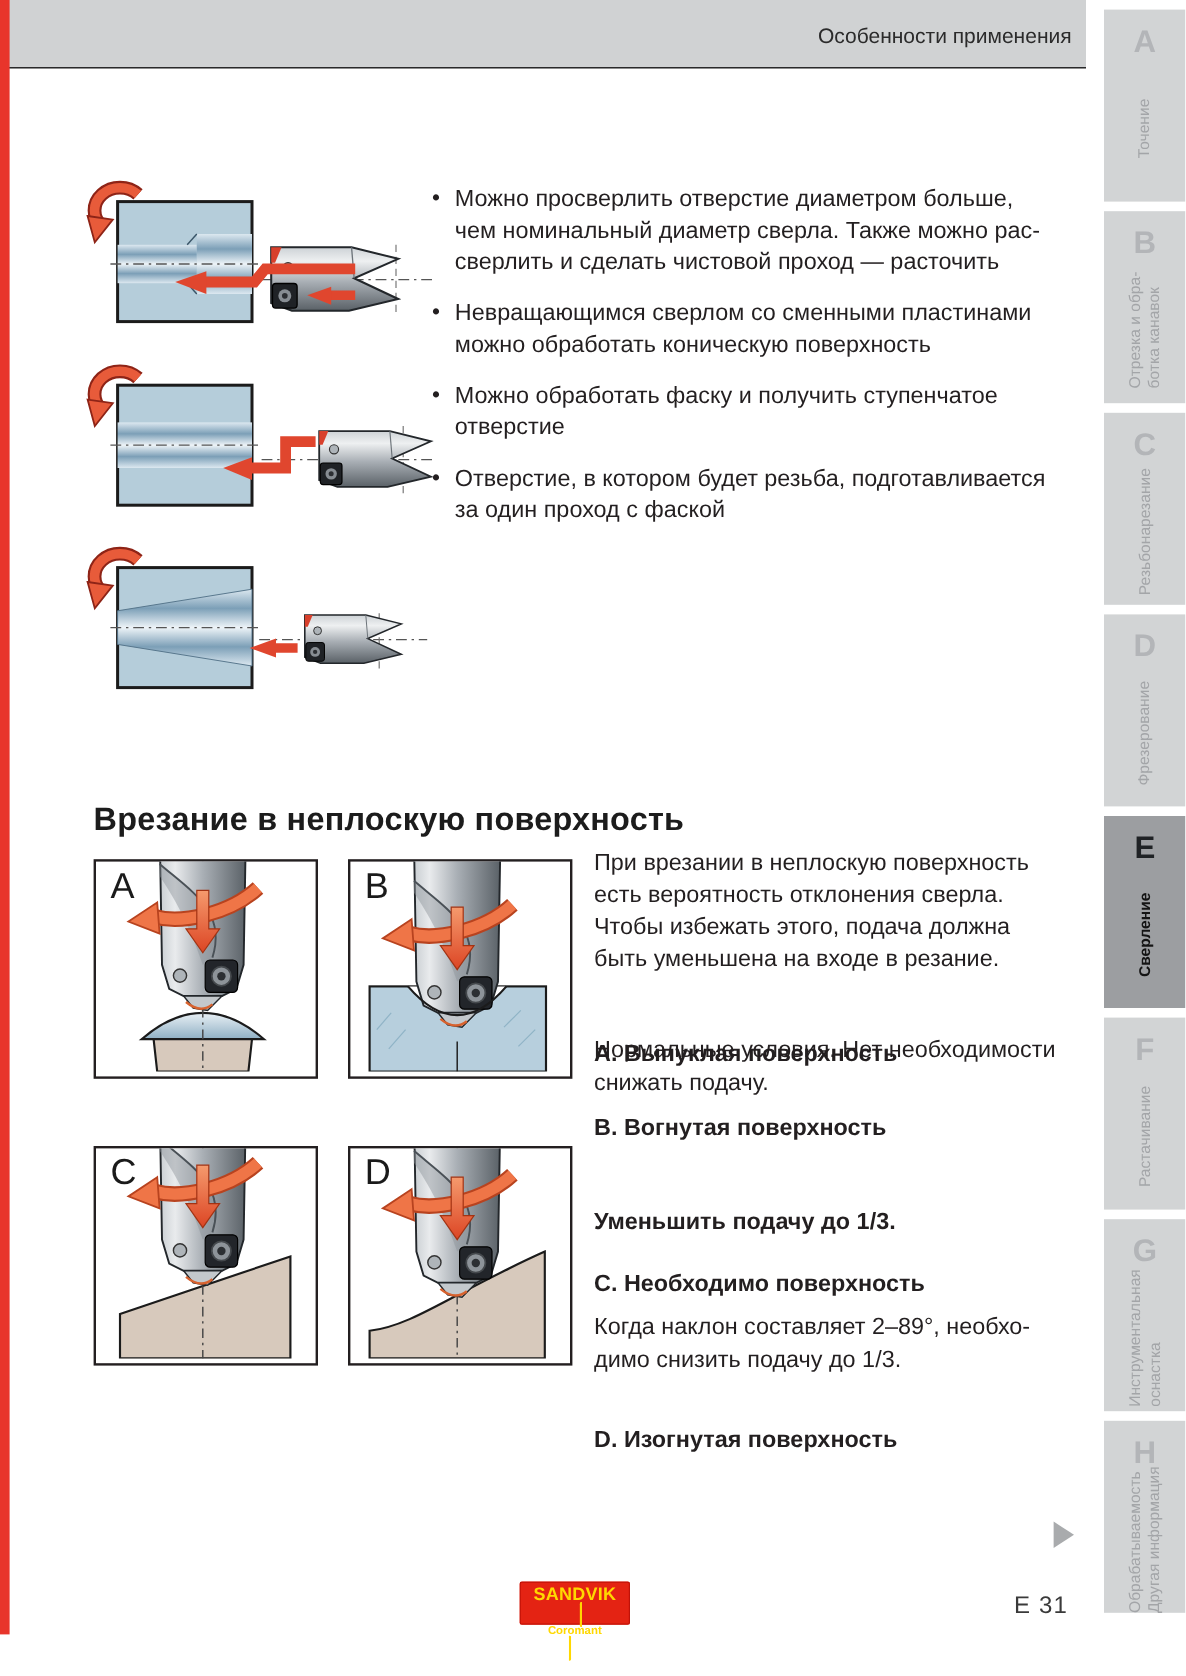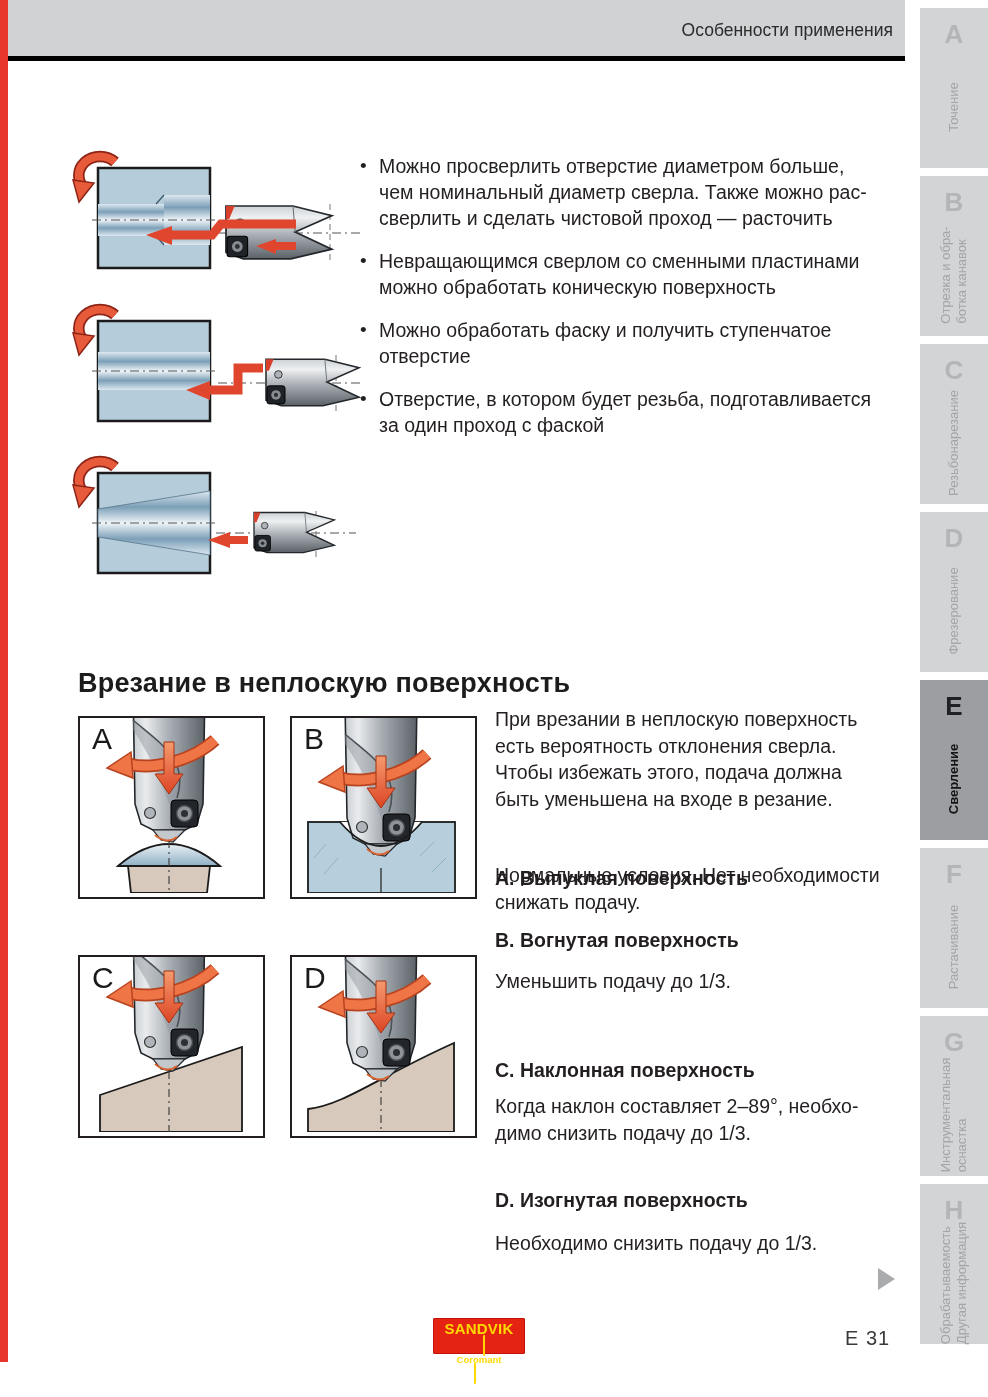--- a/index.html
+++ b/index.html
@@ -1,37 +1,37 @@
 <!DOCTYPE html>
 <html><head>
 <meta charset="utf-8">
 <style>
   html,body{margin:0;padding:0;background:#ffffff;}
   .page{
     position:relative;width:988px;height:1397px;background:#ffffff;
     font-family:"Liberation Sans",sans-serif;color:#231f20;overflow:hidden;
   }
   .red-strip{position:absolute;left:0;top:0;width:8px;height:1362px;background:#e8352b;}
-  .header-bar{position:absolute;left:0;top:0;width:905px;height:56px;background:#d0d2d3;border-bottom:5px solid #000000;}
+  .header-bar{position:absolute;left:0;top:0;width:905px;height:56px;background:#d0d2d3;border-bottom:1px solid #000000;}
   .header-label{position:absolute;right:12px;top:20px;font-size:17.5px;color:#2b2b2b;}
   .sec-title{position:absolute;left:78px;font-size:27px;font-weight:bold;color:#1c1c1c;letter-spacing:.2px;}
   #title-radial{top:76px;}
   #title-plunge{top:650px;}
 
   .bullets{position:absolute;left:360px;top:153px;width:548px;}
   .bullet{display:flex;margin-bottom:17px;font-size:19.5px;line-height:26px;}
   .bullet:before{content:"\2022";flex:none;width:19px;font-size:19px;}
   .bullet-text{white-space:pre-line;}
 
   .pre{white-space:pre-line;}
   .rcol{position:absolute;left:495px;width:415px;font-size:19.5px;line-height:26.5px;}
   .rhead{font-weight:bold;}
   #intro{top:706px;}
   #head-a{top:826px;margin-top:39px;} #text-a{top:862px;}
-  #head-b{top:927px;} #text-b{top:968px;}
+  #head-b{top:927px;} #text-b{top:1005px;font-weight:bold;}
   #head-c{top:1057px;} #text-c{top:1093px;}
   #head-d{top:1187px;} #text-d{top:1230px;}
 
   .topfig{position:absolute;left:58px;top:138px;width:310px;height:462px;}
 
   .figbox{position:absolute;width:183px;height:179px;border:2px solid #231f20;background:#fff;}
   #box-a{left:78px;top:716px;} #box-b{left:290px;top:716px;}
   #box-c{left:78px;top:955px;} #box-d{left:290px;top:955px;}
   .figbox svg{position:absolute;left:0;top:0;width:179px;height:175px;}
   .fig-label{position:absolute;left:12px;top:4px;font-size:30px;color:#1a1a1a;}
@@ -246,26 +246,25 @@
 Чтобы избежать этого, подача должна
 быть уменьшена на входе в резание.</div>
 
   <div class="rcol rhead" id="head-a">А. Выпуклая поверхность</div>
   <div class="rcol pre" id="text-a">Нормальные условия. Нет необходимости
 снижать подачу.</div>
 
   <div class="rcol rhead" id="head-b">В. Вогнутая поверхность</div>
   <div class="rcol pre" id="text-b">Уменьшить подачу до 1/3.</div>
 
-  <div class="rcol rhead" id="head-c">С. Наклонная поверхность</div>
+  <div class="rcol rhead" id="head-c">С. Необходимо поверхность</div>
   <div class="rcol pre" id="text-c">Когда наклон составляет 2–89°, необхо-
 димо снизить подачу до 1/3.</div>
 
   <div class="rcol rhead" id="head-d">D. Изогнутая поверхность</div>
-  <div class="rcol pre" id="text-d">Необходимо снизить подачу до 1/3.</div>
 
   <div class="nav-triangle"></div>
 
   <div class="logo">
     <span class="logo-brand">SANDVIK</span>
     <span class="logo-subbox"><span class="logo-sub">Coromant</span></span>
   </div>
 
   <div class="pageno">E 31</div>
 

